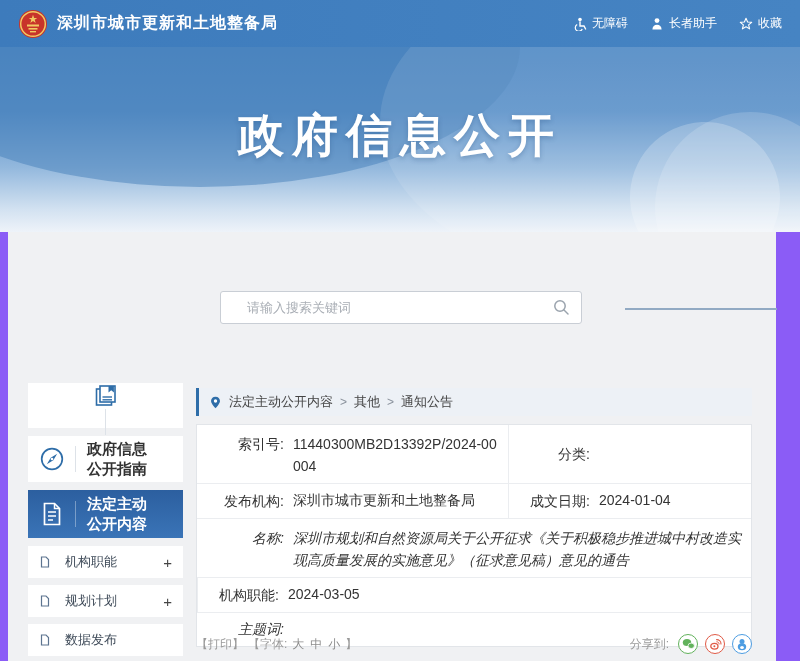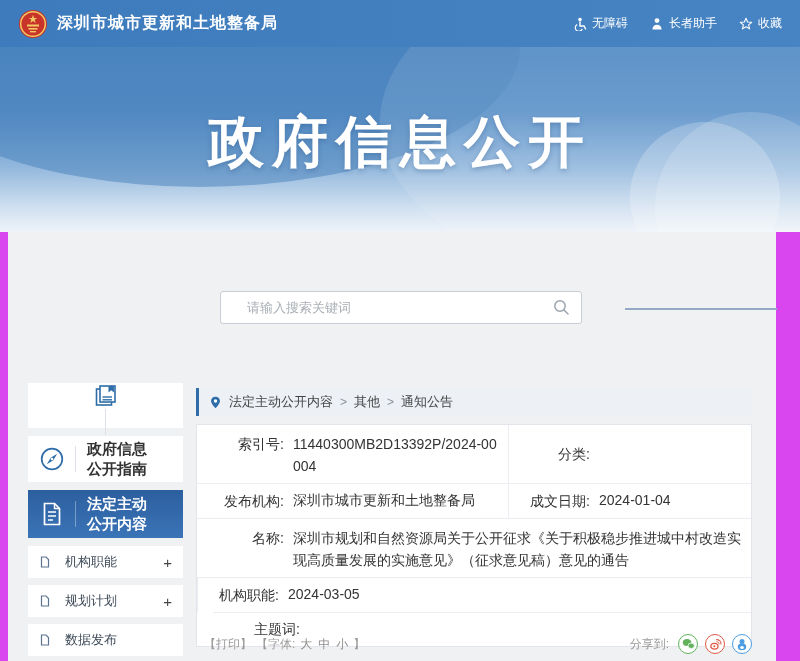--- a/index.html
+++ b/index.html
@@ -1,19 +1,19 @@
 <!DOCTYPE html>
 <html><head>
 <meta charset="utf-8">
 <style>
   * { margin:0; padding:0; box-sizing:border-box; }
   html,body { background:#ffffff; }
   .page {
     position:relative; width:800px; height:661px; overflow:hidden;
-    font-family:"Liberation Sans", sans-serif; background:#d946ef;
+    font-family:"Liberation Sans", sans-serif; background:#8b5cf6;
   }
 
   
   .topbar {
     position:absolute; top:0; left:0; width:800px; height:47px;
     background:linear-gradient(90deg,#3d7bbc,#4684c3);
     display:flex; align-items:center; justify-content:space-between;
     padding:0 18px; z-index:5;
   }
   .brand { display:flex; align-items:center; gap:9px; }
@@ -29,21 +29,21 @@
   .swirl-a { position:absolute; top:-140px; left:-120px; width:640px; height:280px;
     background:#4580ba; border-radius:50%; opacity:.5; }
   .swirl-b { position:absolute; top:-90px; right:-140px; width:560px; height:330px;
     background:rgba(255,255,255,.10); border-radius:50%; }
   .flower-a { position:absolute; bottom:-40px; right:20px; width:150px; height:150px;
     background:rgba(255,255,255,.22); border-radius:50% 50% 0 50%; transform:rotate(20deg); }
   .flower-b { position:absolute; bottom:-70px; right:-45px; width:190px; height:190px;
     background:rgba(255,255,255,.16); border-radius:50%; }
   .banner-title {
     position:absolute; top:58px; left:0; width:100%; text-align:center;
-    color:#fff; font-size:56px; font-weight:bold; letter-spacing:8px;
+    color:#fff; font-size:46px; font-weight:bold; letter-spacing:8px;
     text-shadow:0 2px 5px rgba(25,65,115,.3);
   }
 
   
   .content-panel {
     position:absolute; top:232px; left:8px; width:768px; height:429px;
     background:#f0f1f3;
   }
 
   
@@ -95,37 +95,37 @@
   .info-table {
     position:absolute; left:188px; top:192px; width:556px;
     background:#fff; border:1px solid #e2e5e9; font-size:14px; color:#333;
   }
   .trow { display:flex; border-top:1px solid #ebedf0; }
   .trow:first-child { border-top:none; }
   .cell { display:flex; align-items:center; padding:6px 0; }
   .cell.tall { align-items:flex-start; padding-top:9px; }
   .cell.left  { width:311px; }
   .cell.right { flex:1; border-left:1px solid #ebedf0; }
-  .cell.full  { width:100%; }
+  .cell.full  { width:100%;font-style:italic; }
   .lbl { width:96px; text-align:right; flex-shrink:0; padding-right:9px; color:#333; line-height:1.5; }
   .cell.right .lbl { width:90px; }
   .val { flex:1; line-height:1.55; padding-right:8px; word-break:break-all; }
   .r1 { min-height:50px; }
   .r2 { min-height:32px; }
   .r3 { min-height:50px; }
   .r4 { min-height:32px; }
-  .r5 { min-height:28px;margin-left:16px; }
+  .r5 { min-height:28px; }
 
   
   .doc-footer {
     position:absolute; left:188px; top:402px; width:556px;
     display:flex; justify-content:space-between; align-items:center;
     font-size:12px; color:#9a9a9a;
   }
-  .foot-left { display:flex; align-items:flex-start; gap:4px;margin-left:8px; }
+  .foot-left { display:flex; align-items:flex-start; gap:4px; }
   .foot-left .clickable { cursor:pointer; }
   .size-opt { cursor:pointer; color:#8c8c8c; padding:0 1px; }
   .share { display:flex; align-items:center; gap:7px; }
   .share-label { color:#9a9a9a; margin-right:2px; }
   .share-icon {
     width:20px; height:20px; border-radius:50%; background:#fff;
     display:flex; align-items:center; justify-content:center; cursor:pointer;
   }
   .share-icon.wechat { border:1px solid #62b25c; }
   .share-icon.weibo  { border:1px solid #e05a46; }

